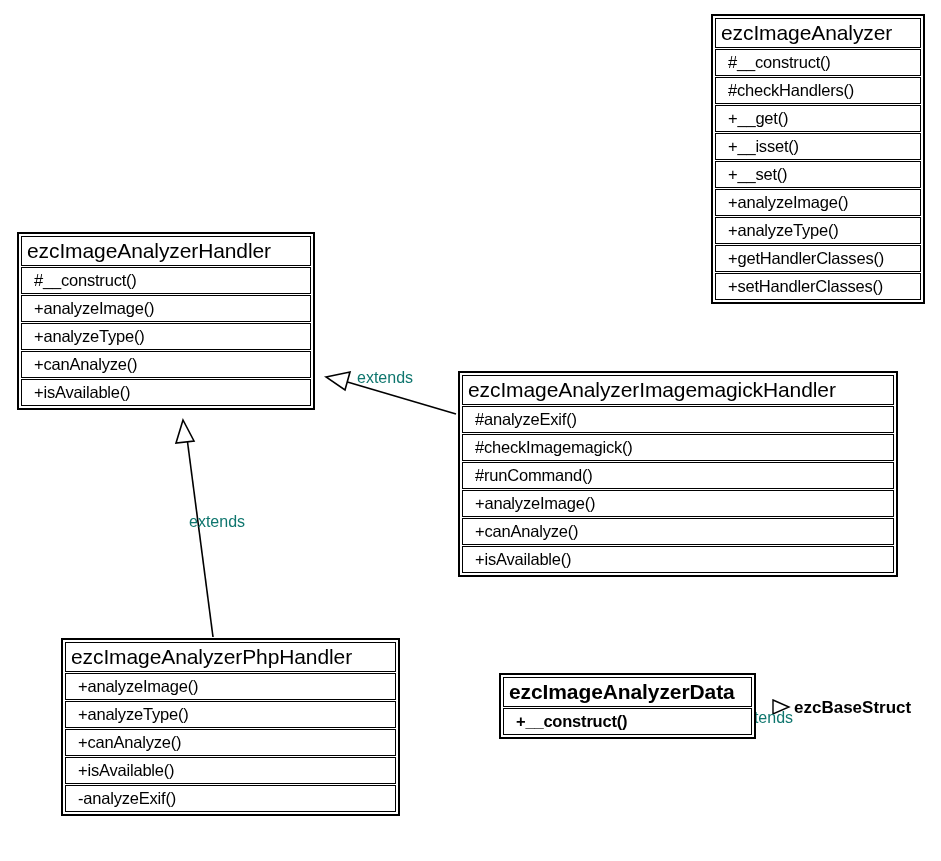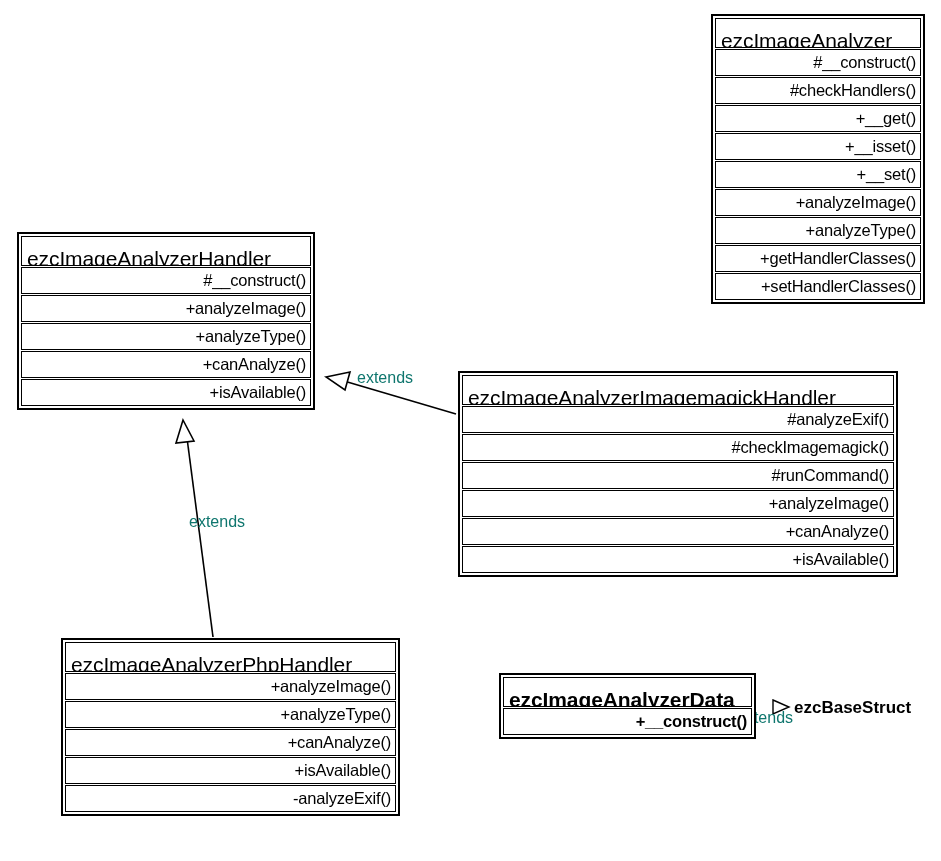--- a/index.html
+++ b/index.html
@@ -34,30 +34,29 @@
     white-space: nowrap;
     overflow: hidden;
   }
   .uml-row + .uml-row {
     margin-top: 1px;
   }
   .uml-name {
     font-size: 21px;
     line-height: 28px;
     height: 30px;
-    padding: 8px 5px;
+    padding: 0 5px;
     letter-spacing: -0.1px;
   }
   .uml-member {
     font-size: 16.5px;
     line-height: 24px;
     height: 27px;
-    padding: 0 4px;
+    padding: 0 12px;
     letter-spacing: -0.2px;
-    text-align: right;
   }
 
   
   .edge-layer {
     position: absolute;
     left: 0;
     top: 0;
     width: 941px;
     height: 861px;
     pointer-events: none;

